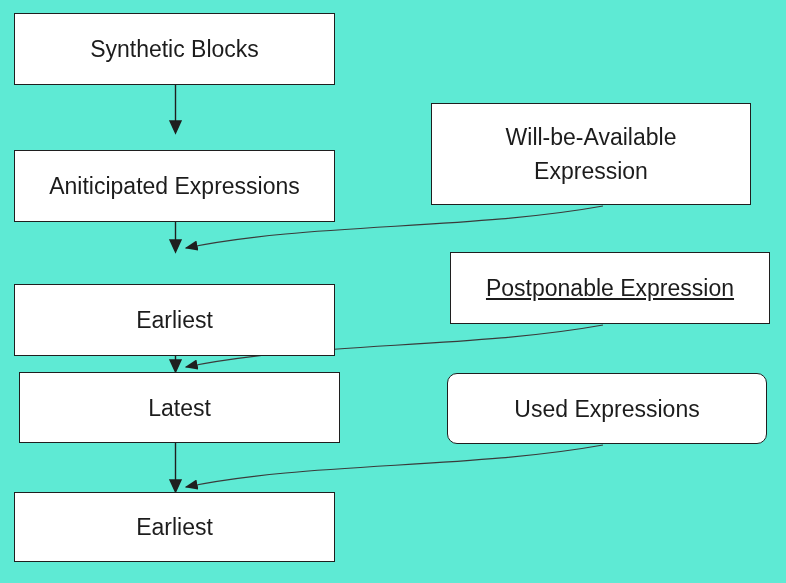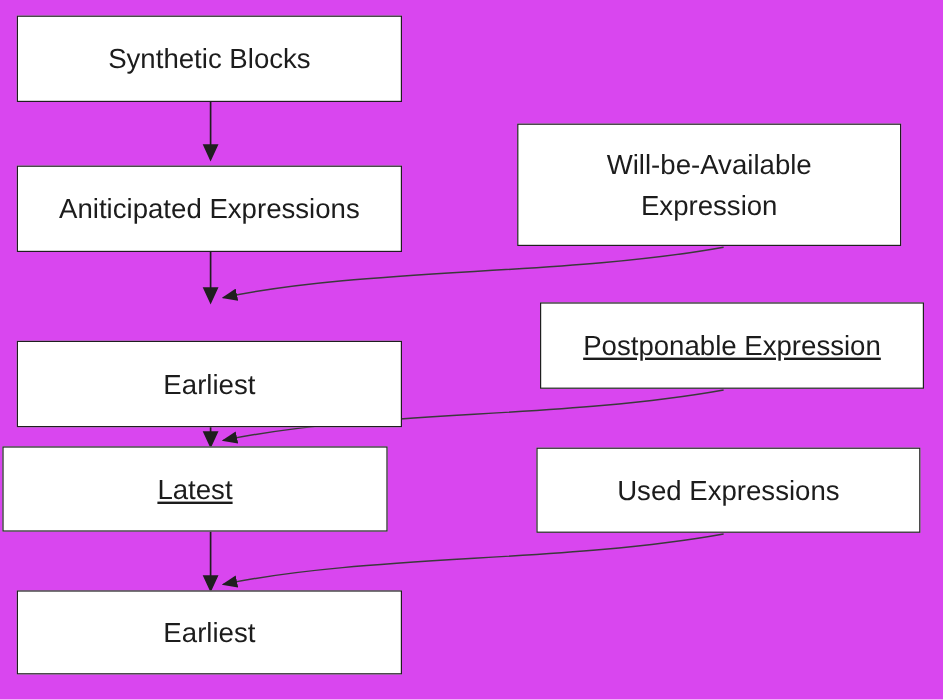--- a/index.html
+++ b/index.html
@@ -4,21 +4,21 @@
 <style>
   html, body {
     margin: 0;
     padding: 0;
     background: #ffffff;
   }
   .canvas {
     position: relative;
     width: 786px;
     height: 583px;
-    background: #d946ef;
+    background: #5eead4;
     font-family: "Liberation Sans", sans-serif;
     overflow: hidden;
   }
   .arrows {
     position: absolute;
     left: 0;
     top: 0;
     pointer-events: none;
   }
   .node {
@@ -73,42 +73,42 @@
       <path d="M 603,206 C 470,230 305,223 186,248" marker-end="url(#curveHead)"></path>
       <path d="M 603,325 C 470,349 305,342 186,367" marker-end="url(#curveHead)"></path>
       <path d="M 603,445 C 470,469 305,462 186,487" marker-end="url(#curveHead)"></path>
     </g>
   </svg>
 
   <div class="node" style="left:14px; top:13px; width:321px; height:72px;">
     <span>Synthetic Blocks</span>
   </div>
 
-  <div class="node" style="left:14px; top:138px; width:321px; height:72px;">
+  <div class="node" style="left:14px; top:150px; width:321px; height:72px;">
     <span>Aniticipated Expressions</span>
   </div>
 
   <div class="node" style="left:14px; top:252px; width:321px; height:72px;margin-top:32px;">
     <span>Earliest</span>
   </div>
 
-  <div class="node" style="left:2px; top:372px; width:321px; height:71px;text-decoration:underline;">
+  <div class="node" style="left:19px; top:372px; width:321px; height:71px;">
     <span>Latest</span>
   </div>
 
   <div class="node" style="left:14px; top:492px; width:321px; height:70px;">
     <span>Earliest</span>
   </div>
 
   <div class="node" style="left:431px; top:103px; width:320px; height:102px;">
     <span>Will-be-Available</span>
     <span>Expression</span>
   </div>
 
   <div class="node" style="left:450px; top:252px; width:320px; height:72px;text-decoration:underline;">
     <span>Postponable Expression</span>
   </div>
 
-  <div class="node" style="left:447px; top:373px; width:320px; height:71px;">
+  <div class="node" style="left:447px; top:373px; width:320px; height:71px;border-radius:10px;">
     <span>Used Expressions</span>
   </div>
 
 </div>
 
 </body></html>

